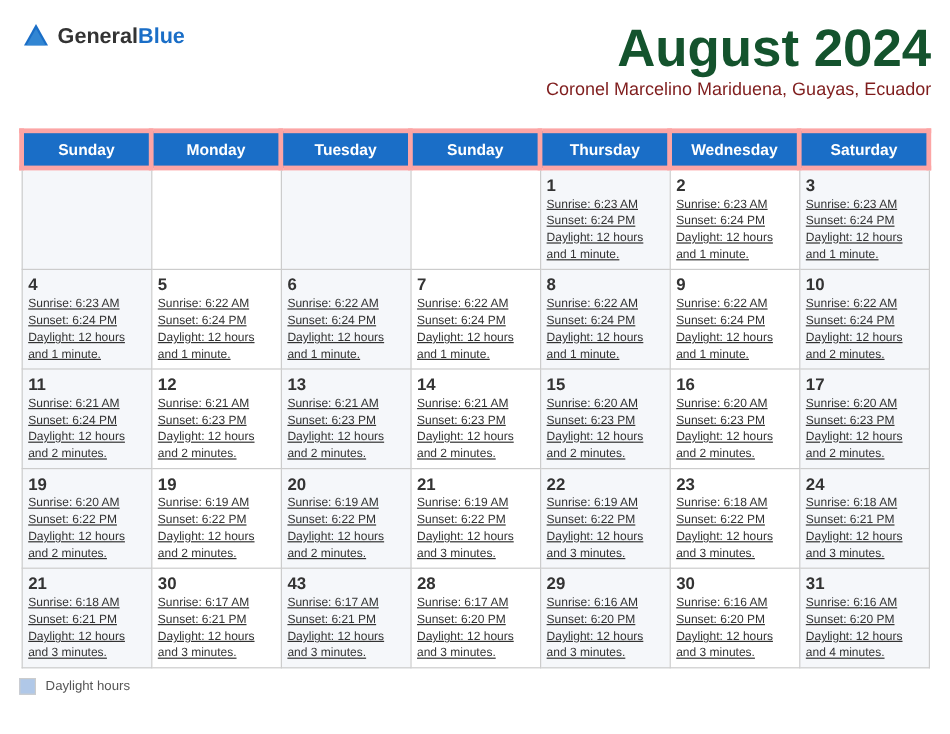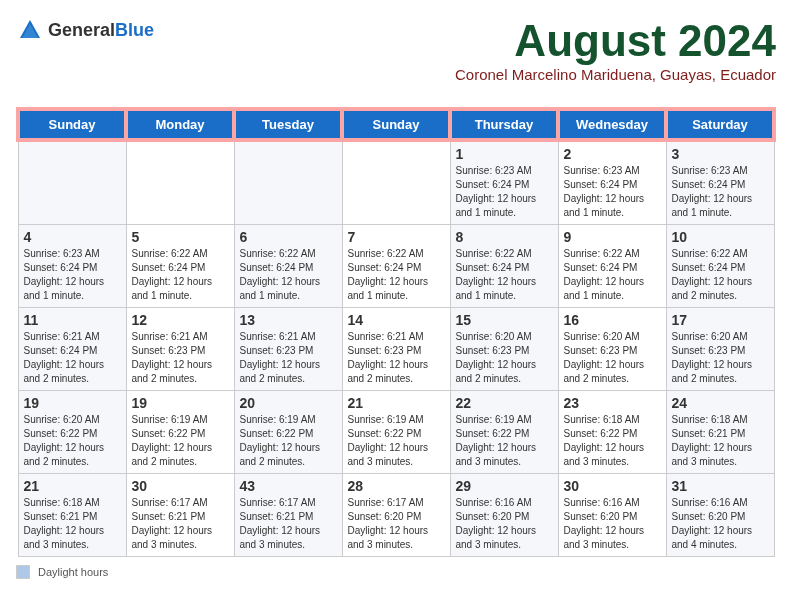--- a/index.html
+++ b/index.html
@@ -71,20 +71,21 @@
       font-size: 14px;
       font-weight: bold;
       color: #333;
       display: block;
       margin-bottom: 2px;
     }
     .cell-info {
       font-size: 10px;
       line-height: 1.4;
       color: #333;
+      text-decoration: underline;
     }
     tr:nth-child(even) td {
       background-color: #f0f4fa;
     }
     tr:nth-child(odd) td {
       background-color: #fff;
     }
     
     tr td:nth-child(odd) { background-color: #f5f7fa; }
     tr td:nth-child(even) { background-color: #fff; }

